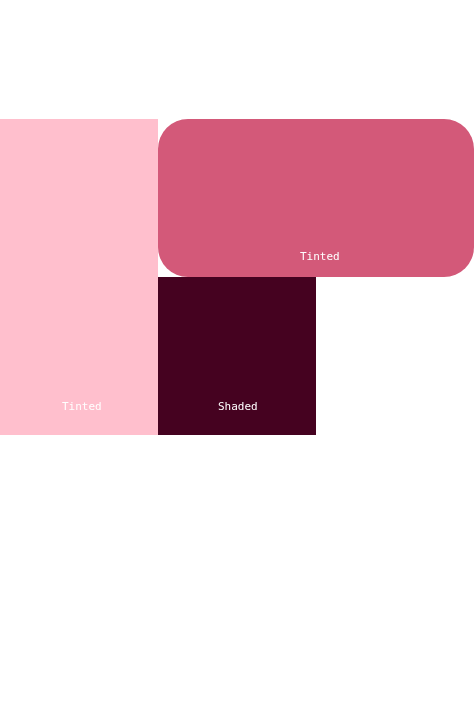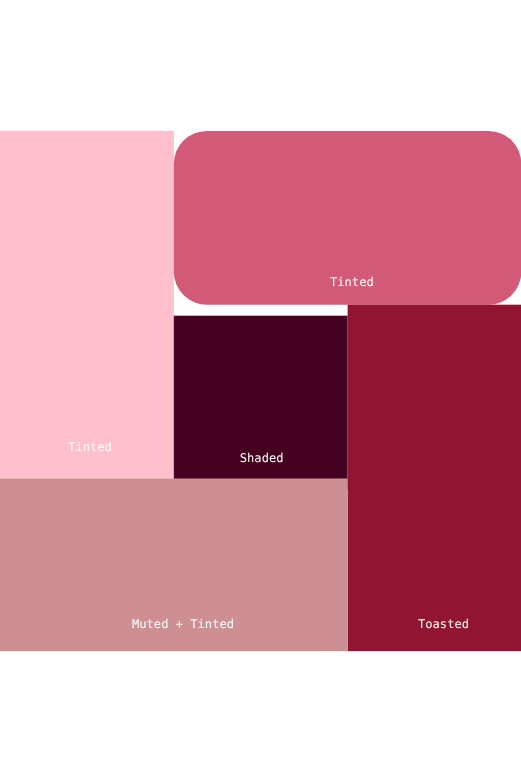--- a/index.html
+++ b/index.html
@@ -41,25 +41,19 @@
 <div id="palette">
 
   <div class="swatch" style="left: 0px; top: 119px; width: 158px; height: 316px; background: rgb(255, 191, 205);">
     <div class="swatch-label" style="left: 62px; top: 282px; font-size: 11px; color: rgb(255, 255, 255);">Tinted</div>
   </div>
 
   <div class="swatch" style="left: 158px; top: 119px; width: 316px; height: 158px; background: rgb(211, 89, 121); border-radius: 30px;">
     <div class="swatch-label" style="left: 142px; top: 132px; font-size: 11px; color: rgb(255, 255, 255);">Tinted</div>
   </div>
 
-  <div class="swatch" style="left: 158px; top: 287px; width: 158px; height: 158px; background: rgb(69, 2, 32);">
+  <div class="swatch" style="left: 158px; top: 277px; width: 158px; height: 158px; background: rgb(69, 2, 32);">
     <div class="swatch-label" style="left: 60px; top: 124px; font-size: 11px; color: rgb(255, 255, 255);">Shaded</div>
   </div>
 
-  <div class="swatch" style="left: 316px; top: 277px; width: 158px; height: 315px; background: rgb(145, 21, 50);">
-    <div class="swatch-label" style="left: 64px; top: 285px; font-size: 11px; color: rgb(255, 255, 255);">Toasted</div>
-  </div>
 
-  <div class="swatch" style="left: 0px; top: 435px; width: 316px; height: 157px; background: rgb(206, 143, 147);">
-    <div class="swatch-label" style="left: 120px; top: 127px; font-size: 11px; color: rgb(255, 255, 255);">Muted + Tinted</div>
-  </div>
 
 </div>
 
 </body></html>

